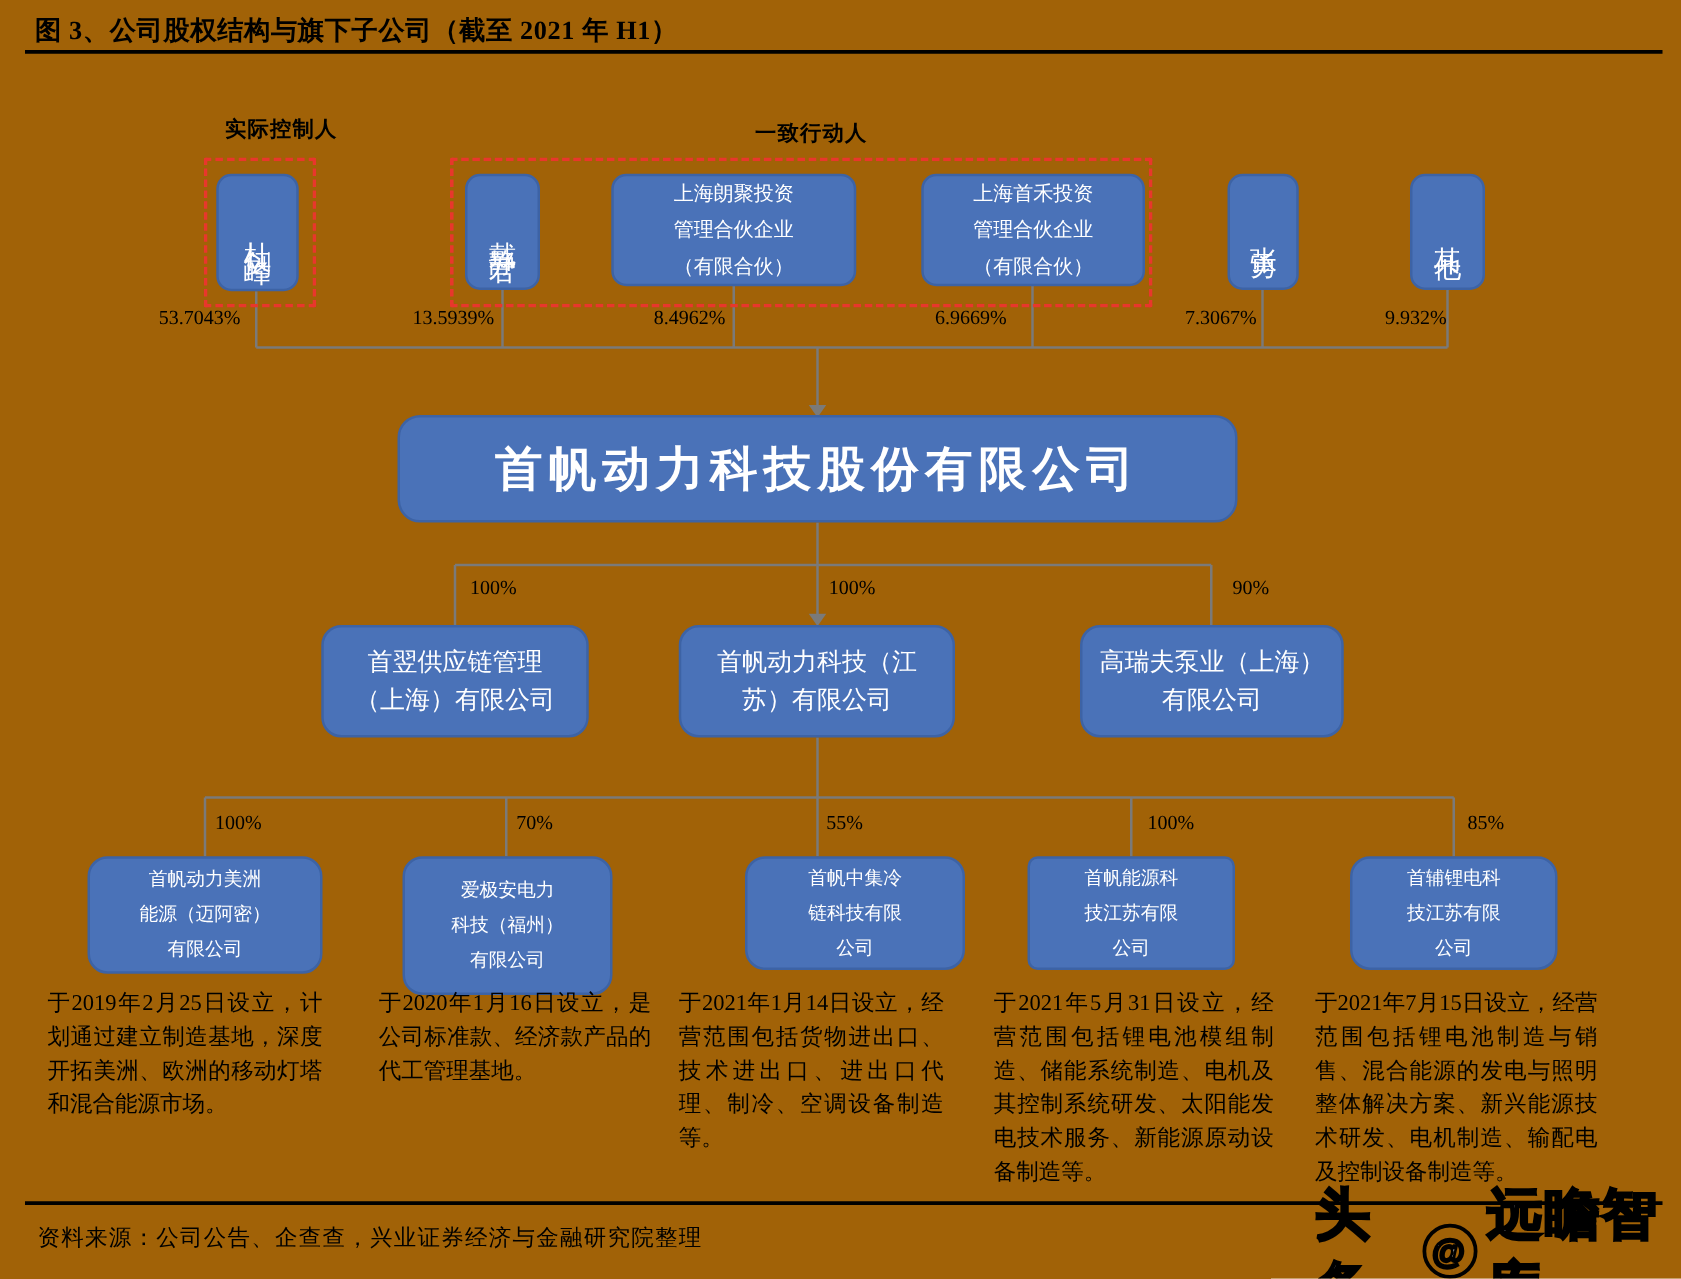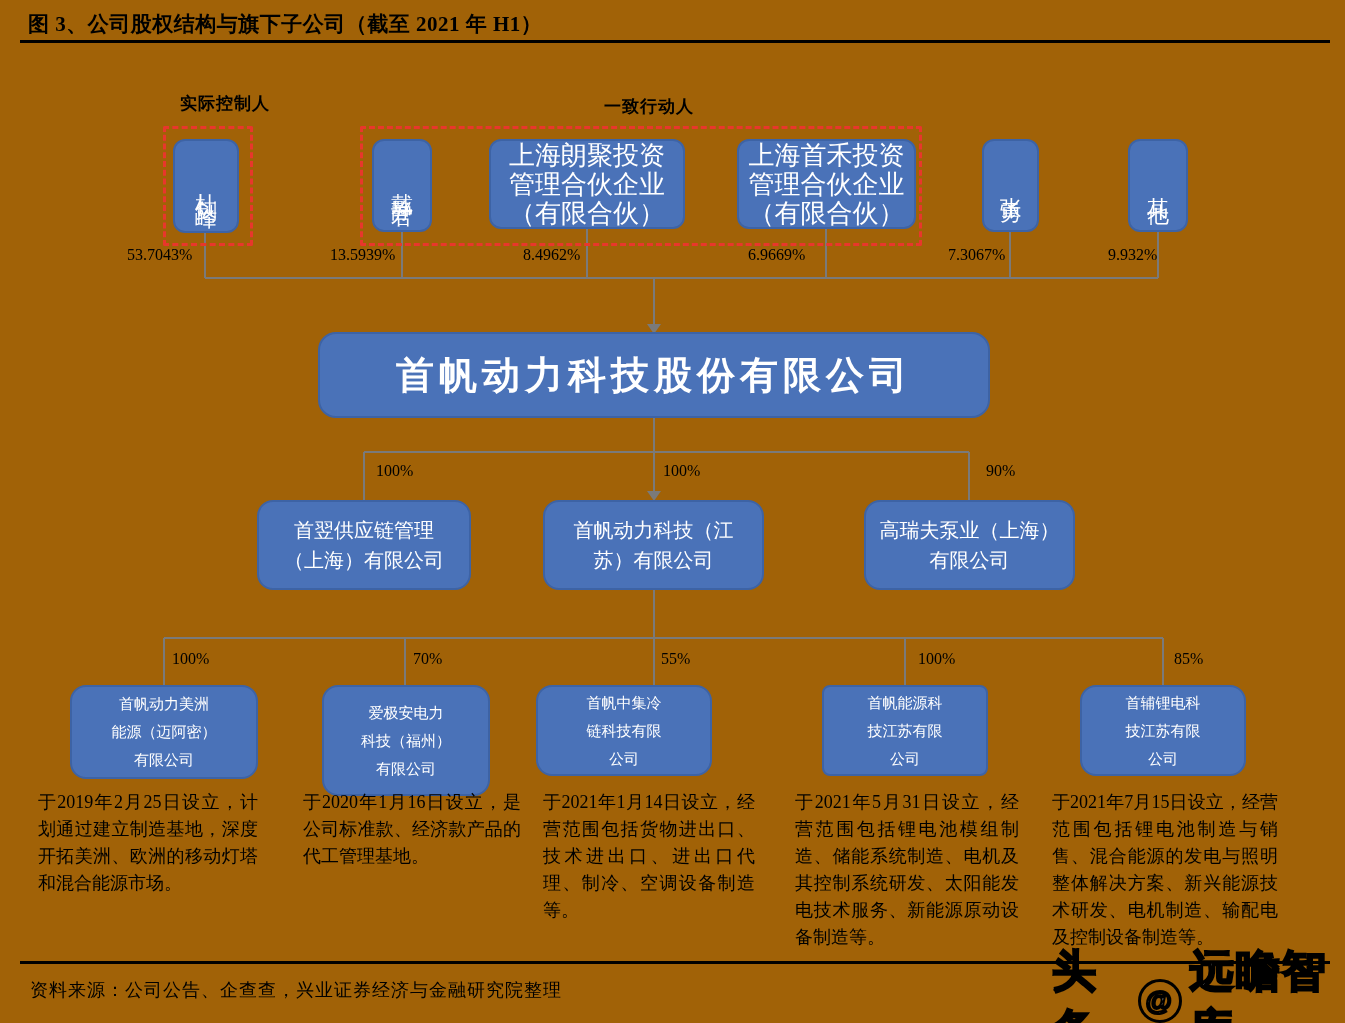--- a/index.html
+++ b/index.html
@@ -54,21 +54,21 @@
     white-space: pre-line;
     z-index: 2;
     box-sizing: border-box;
   }
   .vname {
     writing-mode: vertical-rl;
     text-orientation: upright;
     font-size: 22px;
     letter-spacing: 7px;
   }
-  .hname3 { font-size: 26px; line-height: 29px; }
+  .hname3 { font-size: 16px; line-height: 29px; }
   .mainbox {
     font-size: 38px;
     font-weight: bold;
     letter-spacing: 5px;
     border-radius: 18px;
   }
   .t2name { font-size: 20px; line-height: 30px; }
   .t3name { font-size: 15px; line-height: 28px; }
   .pct {
     position: absolute;
@@ -208,21 +208,21 @@
   <div class="pct" style="left:661px; top:650px;">55%</div>
   <div class="pct" style="left:918px; top:650px;">100%</div>
   <div class="pct" style="left:1174px; top:650px;">85%</div>
 
   <div class="bluebox t3name" style="left:70px; top:685px; width:188px; height:94px; border-radius:16px;">首帆动力美洲
 能源（迈阿密）
 有限公司</div>
   <div class="bluebox t3name" style="left:322px; top:685px; width:168px; height:111px; border-radius:16px;">爱极安电力
 科技（福州）
 有限公司</div>
-  <div class="bluebox t3name" style="left:536px; top:685px; width:176px; height:91px; border-radius:16px;">首帆中集冷
+  <div class="bluebox t3name" style="left:596px; top:685px; width:176px; height:91px; border-radius:16px;">首帆中集冷
 链科技有限
 公司</div>
   <div class="bluebox t3name" style="left:822px; top:685px; width:166px; height:91px; border-radius:8px;">首帆能源科
 技江苏有限
 公司</div>
   <div class="bluebox t3name" style="left:1080px; top:685px; width:166px; height:91px; border-radius:16px;">首辅锂电科
 技江苏有限
 公司</div>
 
   <div class="desc" style="left:38px; top:789px; width:220px;">于2019年2月25日设立，计划通过建立制造基地，深度开拓美洲、欧洲的移动灯塔和混合能源市场。</div>

